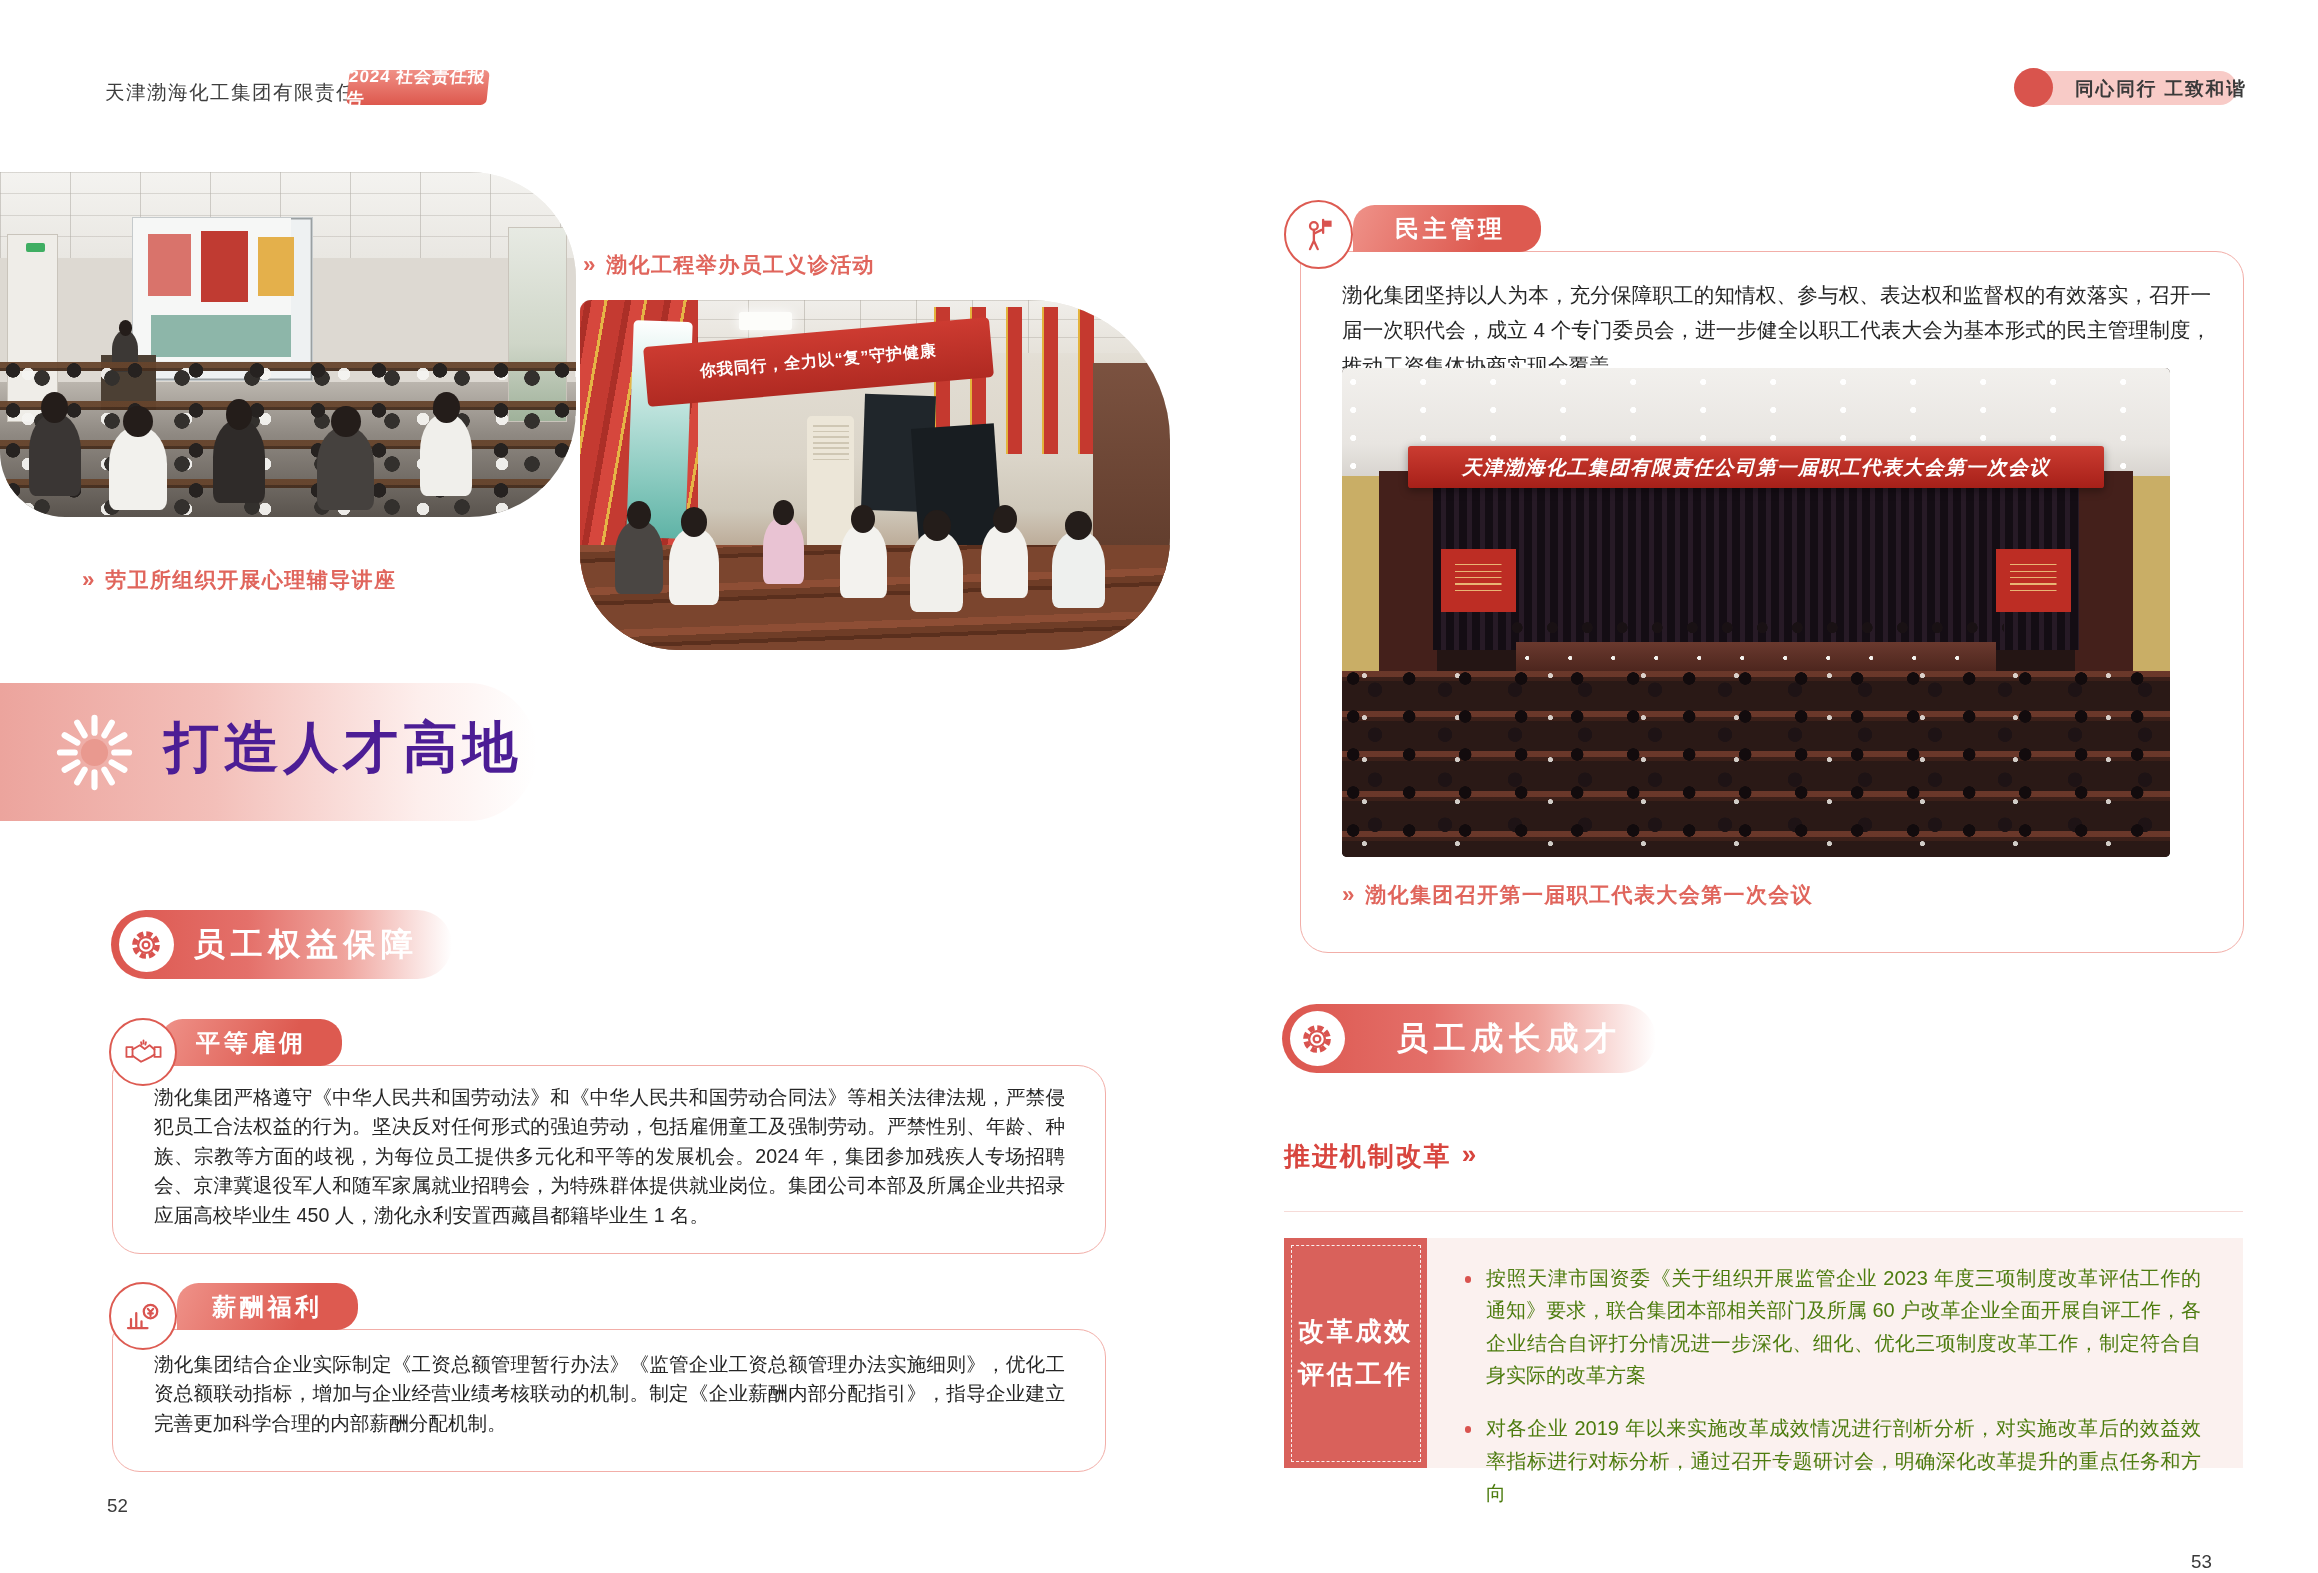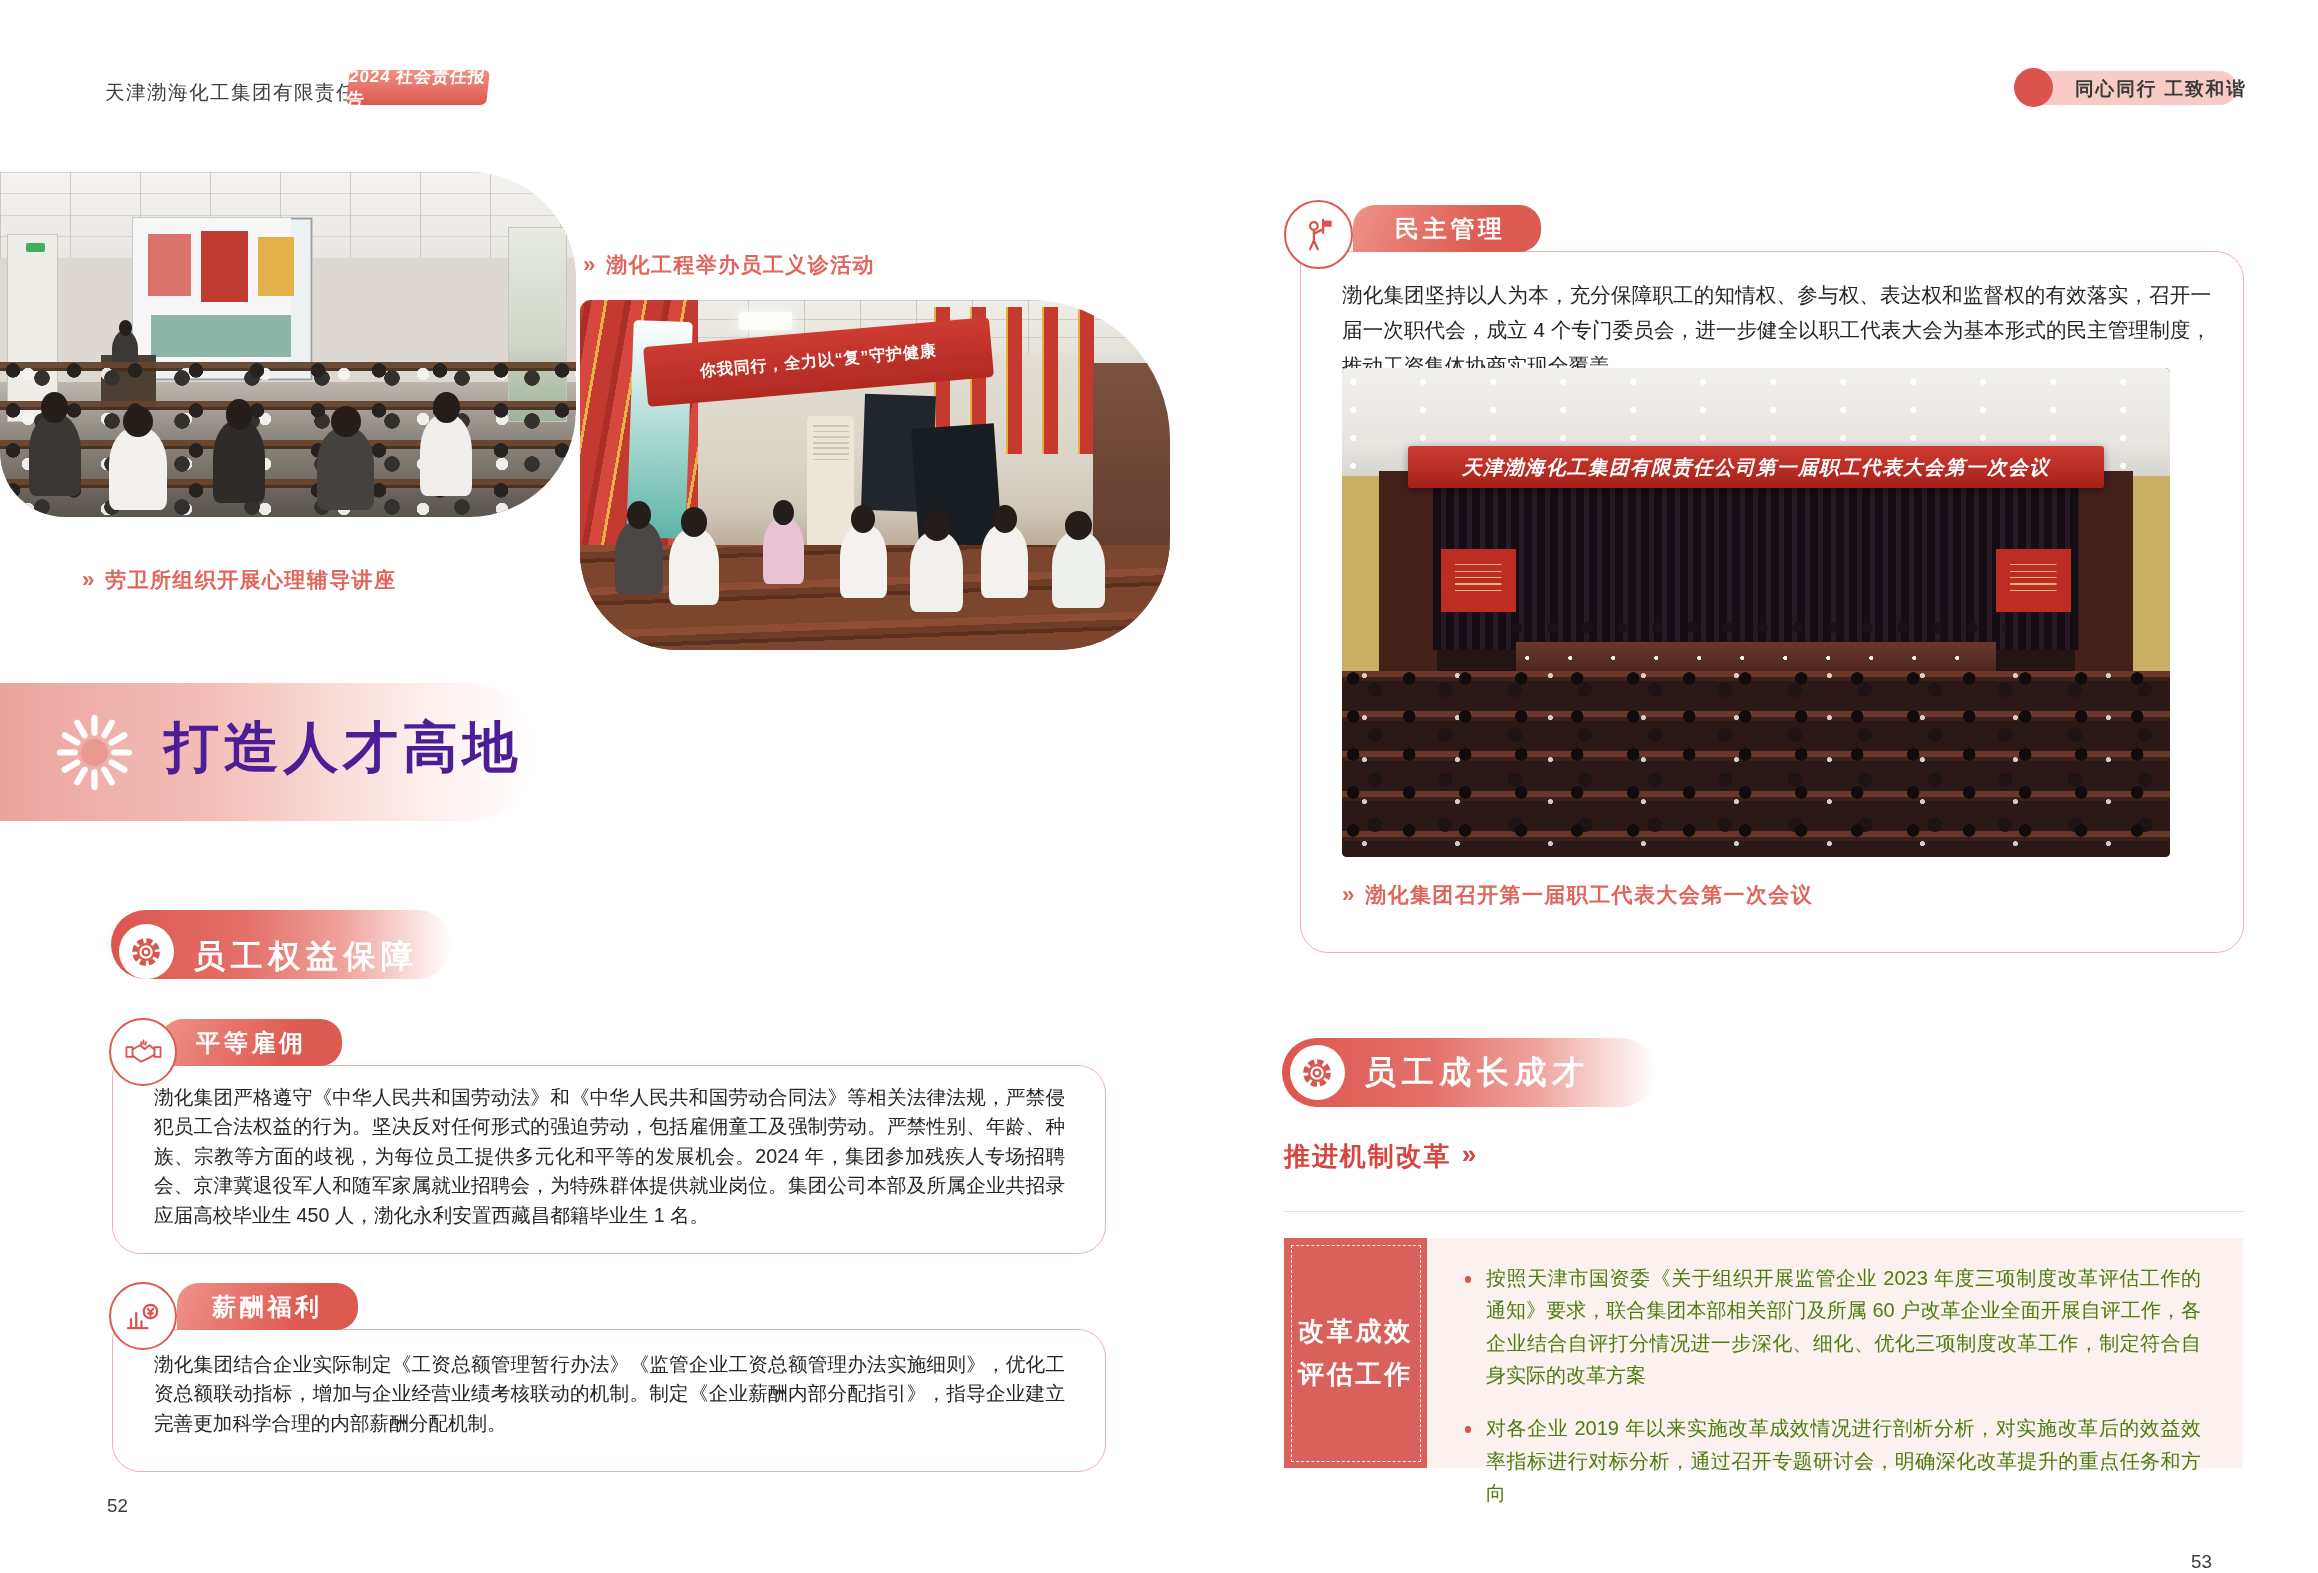--- a/index.html
+++ b/index.html
@@ -214,21 +214,21 @@
   <div class="section-sun">
     <svg viewBox="0 0 64 64" width="79" height="79">
       <g stroke="#ffffff" stroke-width="5" stroke-linecap="round" fill="none">
         <path d="M48 32L60 32M45.9 40L56.2 46M40 45.9L46 56.2M32 48L32 60M24 45.9L18 56.2M18.1 40L7.8 46M16 32L4 32M18.1 24L7.8 18M24 18.1L18 7.8M32 16L32 4M40 18.1L46 7.8M45.9 24L56.2 18"></path>
       </g>
       <circle cx="32" cy="32" r="11" fill="#e9998f"></circle>
     </svg>
   </div>
   <div class="section-title">打造人才高地</div>
 
-  <div class="heading-pill" style="left:111px;top:910px;width:341px;align-items:flex-end;">
+  <div class="heading-pill" style="left:111px;top:910px;width:341px;">
     <div class="pill-circle">
       <svg viewBox="0 0 48 48" width="36" height="36">
         <circle cx="24" cy="24" r="15" fill="none" stroke="#d9534f" stroke-width="7" stroke-dasharray="7.85 3.92"></circle>
         <circle cx="24" cy="24" r="10.5" fill="#fff" stroke="#d9534f" stroke-width="3"></circle>
         <circle cx="24" cy="24" r="4.5" fill="none" stroke="#d9534f" stroke-width="3"></circle>
       </svg>
     </div>
     <div class="pill-label">员工权益保障</div>
   </div>
 
@@ -281,21 +281,21 @@
     <div class="p3-screen-r"></div>
     <div class="p3-heads"></div>
     <div class="p3-table"></div>
     <div class="p3-aud"></div>
   </div>
   <div class="caption" style="left:1342px;top:881px;">
     <span class="arr">»</span>
     <span>渤化集团召开第一届职工代表大会第一次会议</span>
   </div>
 
-  <div class="heading-pill" style="left:1282px;top:1038px;width:374px;">
+  <div class="heading-pill" style="left:1282px;top:1004px;width:374px;gap:32px;">
     <div class="pill-circle">
       <svg viewBox="0 0 48 48" width="36" height="36">
         <circle cx="24" cy="24" r="15" fill="none" stroke="#d9534f" stroke-width="7" stroke-dasharray="7.85 3.92"></circle>
         <circle cx="24" cy="24" r="10.5" fill="#fff" stroke="#d9534f" stroke-width="3"></circle>
         <circle cx="24" cy="24" r="4.5" fill="none" stroke="#d9534f" stroke-width="3"></circle>
       </svg>
     </div>
     <div class="pill-label">员工成长成才</div>
   </div>
 

